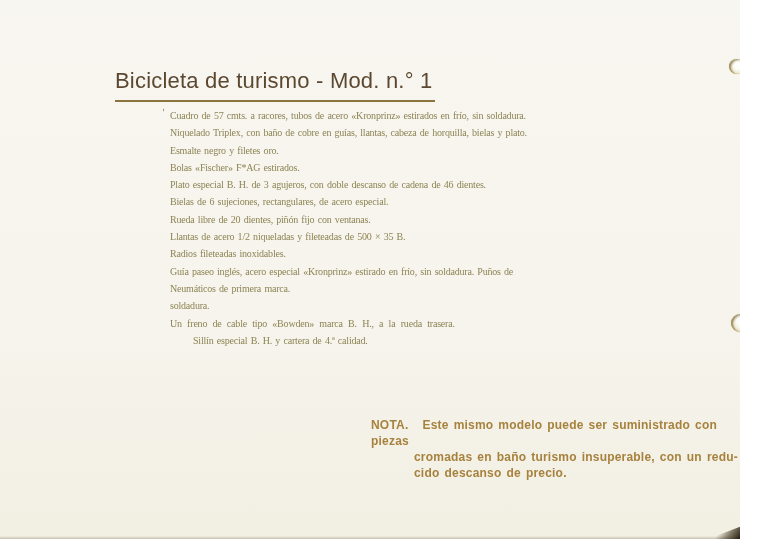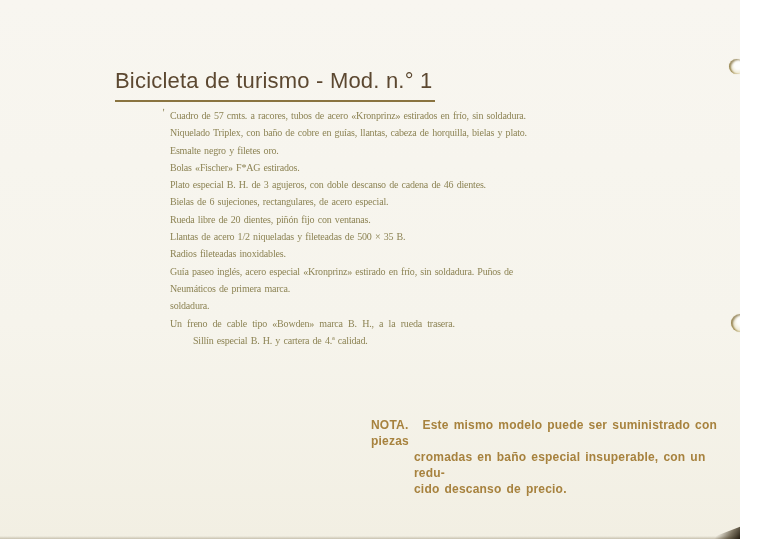--- a/index.html
+++ b/index.html
@@ -135,21 +135,21 @@
 
       <div class="spec-line">Un freno de cable tipo «Bowden» marca B. H., a la rueda trasera.</div>
 
       <div class="spec-line">Sillín especial B. H. y cartera de 4.ª calidad.</div>
     </div>
 
   <div class="nota">
     <div class="nota-row">
       <span class="nota-label">NOTA.</span><span>Este mismo modelo puede ser suministrado con piezas</span>
     </div>
-    <div class="nota-cont">cromadas en baño especial insuperable, con un redu-</div>
+    <div class="nota-cont">cromadas en baño turismo insuperable, con un redu-</div>
     <div class="nota-cont">cido descanso de precio.</div>
   </div>
 
   <div class="hole hole-top"></div>
   <div class="hole hole-mid"></div>
 
   <div class="bottom-edge"></div>
   <div class="corner-shadow"></div>
 
 </div>

